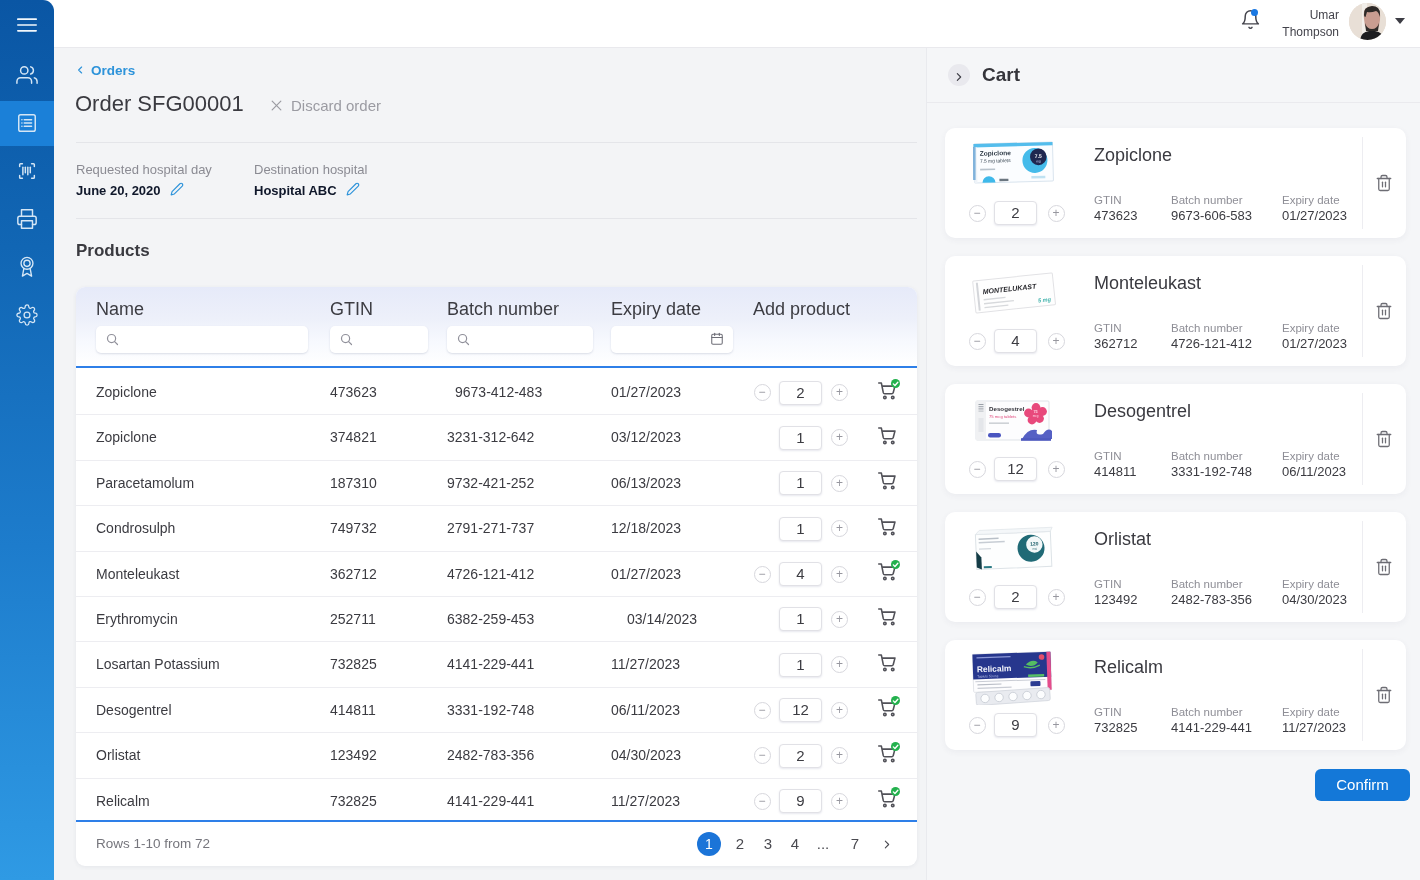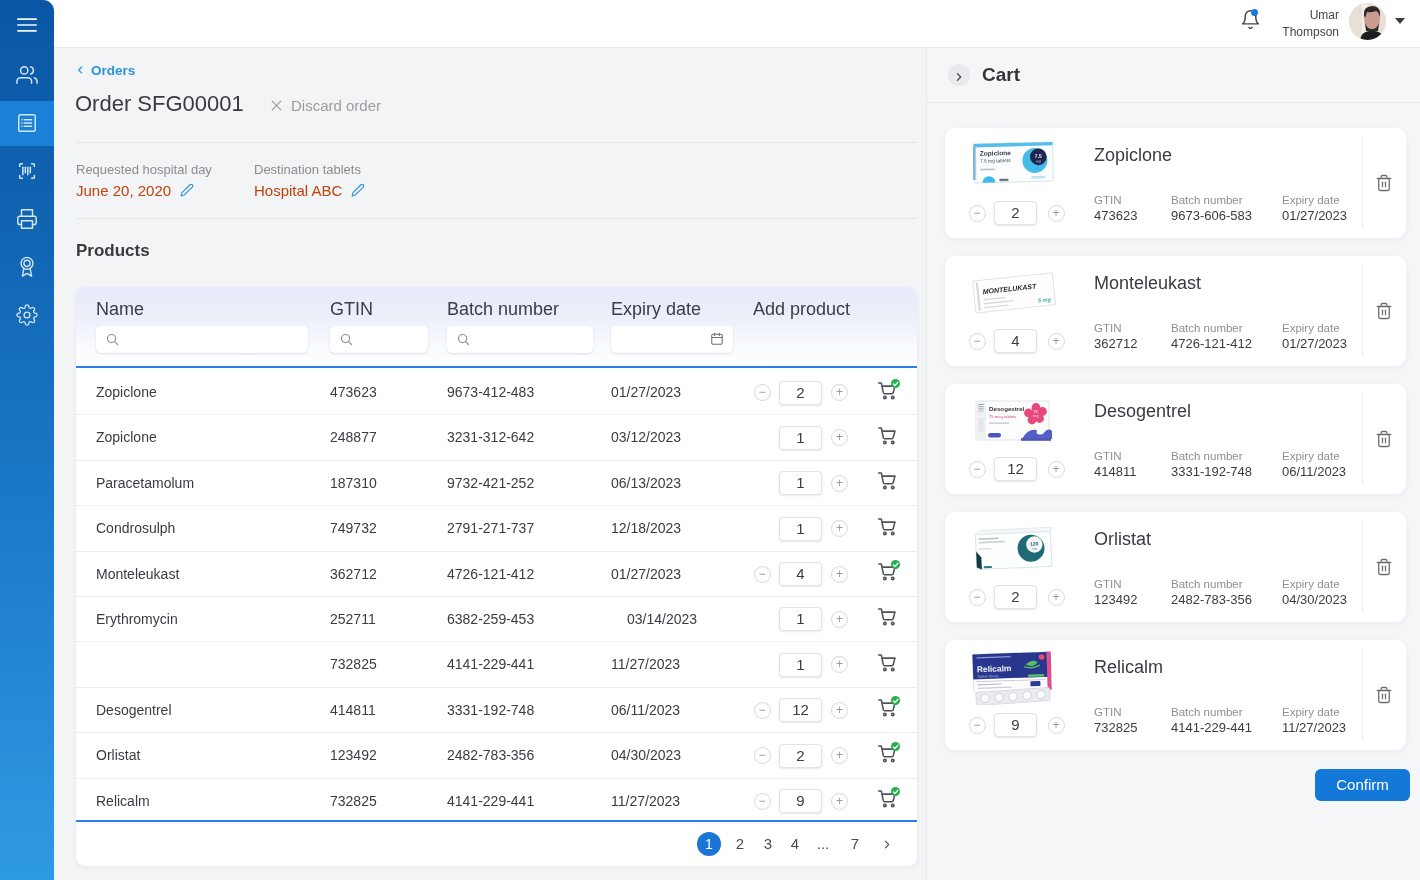--- a/index.html
+++ b/index.html
@@ -5,21 +5,21 @@
 .abs{position:absolute}
 #topbar{position:absolute;left:54px;top:0;width:1366px;height:48px;background:#fff;border-bottom:1px solid #e9e9ed;z-index:3}
 #main{position:absolute;left:54px;top:48px;width:873px;height:832px;background:#f3f4f6;z-index:1}
 #cartpanel{position:absolute;left:927px;top:48px;width:493px;height:832px;background:#f5f6f8;z-index:2}
 #cartdiv{position:absolute;left:926px;top:48px;width:4px;height:832px;background:#e9eaee;z-index:2}
 #sidebar{position:absolute;left:0;top:0;width:54px;height:880px;z-index:10;border-top-right-radius:11px;
  background:linear-gradient(180deg,#0a56a4 0%,#1166b4 28%,#1d7ccc 62%,#2f9ae4 100%)}
 .sideicon{position:absolute;left:16px}
 .divline{position:absolute;height:1px;background:#e4e5e9}
 .lbl{position:absolute;font-size:13px;color:#8b8b93}
-.val{position:absolute;font-size:15px;font-weight:normal;color:#c2410c}
+.val{position:absolute;font-size:13px;font-weight:bold;color:#0f172a}
 #table{position:absolute;left:22px;top:239px;width:841px;height:579px;background:#fff;border-radius:9px;
  box-shadow:0 1px 4px rgba(40,50,90,.07)}
 #thead{position:absolute;left:0;top:0;width:841px;height:81px;border-radius:9px 9px 0 0;
  background:linear-gradient(180deg,#e6eaf9 0%,#edf0fa 40%,#f7f9fe 70%,#ffffff 100%);border-bottom:2px solid #2e7fe8}
 .th{position:absolute;top:12px;font-size:18px;color:#3c3c42}
 .tinput{position:absolute;top:39px;height:27px;background:#fff;border-radius:5px;box-shadow:0 1px 2px rgba(120,130,160,.25)}
 .trow{position:relative;width:841px;height:45.4px;border-bottom:1px solid #ededf1}
 .tc{position:absolute;top:0;line-height:45.4px;font-size:14px;color:#3b3b41}
 .scirc{position:absolute;width:17px;height:17px;border:1px solid #d7d7dd;border-radius:50%;color:#97979f;
  font-size:12px;line-height:15px;text-align:center;background:transparent}
@@ -65,21 +65,21 @@
     <div class="abs" style="left:21px;top:43px;font-size:22px;font-weight:normal;color:#3a3a40">Order SFG00001</div>
     <div class="abs" style="left:216px;top:49px;font-size:15px;color:#9b9ba2"><span style="display:inline-block;vertical-align:-1px;margin-right:8px"><svg width="13" height="13" viewBox="0 0 24 24" fill="none" stroke="#9b9ba2" stroke-width="2.2" stroke-linecap="round" stroke-linejoin="round" style="">
           <line x1="4" y1="4" x2="20" y2="20"></line>
           <line x1="20" y1="4" x2="4" y2="20"></line>
         </svg></span>Discard order</div>
     <div class="divline" style="left:22px;top:94px;width:841px"></div>
     <div class="lbl" style="left:22px;top:114px">Requested hospital day</div>
     <div class="val" style="left:22px;top:134px">June 20, 2020<span style="display:inline-block;vertical-align:-1px;margin-left:9px"><svg width="14" height="14" viewBox="0 0 24 24" fill="none" stroke="#2d93da" stroke-width="2" stroke-linecap="round" stroke-linejoin="round" style="">
           <path d="M17 3a2.828 2.828 0 1 1 4 4L7.5 20.5 2 22l1.5-5.5L17 3z"></path>
         </svg></span></div>
-    <div class="lbl" style="left:200px;top:114px">Destination tablets</div>
+    <div class="lbl" style="left:200px;top:114px">Destination hospital</div>
     <div class="val" style="left:200px;top:134px">Hospital ABC<span style="display:inline-block;vertical-align:-1px;margin-left:9px"><svg width="14" height="14" viewBox="0 0 24 24" fill="none" stroke="#2d93da" stroke-width="2" stroke-linecap="round" stroke-linejoin="round" style="">
           <path d="M17 3a2.828 2.828 0 1 1 4 4L7.5 20.5 2 22l1.5-5.5L17 3z"></path>
         </svg></span></div>
     <div class="divline" style="left:22px;top:170px;width:841px"></div>
     <div class="abs" style="left:22px;top:193px;font-size:17px;font-weight:bold;color:#3a3a40">Products</div>
     <div id="table">
       <div id="thead">
         <div class="th" style="left:20px">Name</div>
         <div class="tinput" style="left:20px;width:212px">
           <span style="position:absolute;left:9px;top:6px"><svg width="15" height="15" viewBox="0 0 24 24" fill="none" stroke="#90909a" stroke-width="1.9" stroke-linecap="round" stroke-linejoin="round" style="">
@@ -109,39 +109,39 @@
               <line x1="8" y1="2" x2="8" y2="6"></line>
               <line x1="3" y1="9.5" x2="21" y2="9.5"></line>
             </svg></span>
         </div>
         <div class="th" style="left:677px">Add product</div>
       </div>
       <div style="position:absolute;left:0;top:83px;width:841px">
         <div class="trow">
           <div class="tc" style="left:20px">Zopiclone</div>
           <div class="tc" style="left:254px">473623</div>
-          <div class="tc" style="left:371px">9673-412-483</div>
+          <div class="tc" style="left:379px">9673-412-483</div>
           <div class="tc" style="left:535px">01/27/2023</div>
           <div class="scirc" style="left:677.5px;top:14.0px">−</div>
           <div class="sbox" style="left:703px;top:10.5px">2</div>
           <div class="scirc" style="left:755.0px;top:14.0px">+</div>
           <div class="abs" style="left:801px;top:9.5px"><svg width="21" height="21" viewBox="0 0 24 24" fill="none" stroke="#515158" stroke-width="1.8" stroke-linecap="round" stroke-linejoin="round" style="">
               <circle cx="9" cy="20" r="1.4"></circle>
               <circle cx="18" cy="20" r="1.4"></circle>
               <path d="M2 3.5h3l2.2 11a1.7 1.7 0 0 0 1.7 1.3h7.9a1.7 1.7 0 0 0 1.7-1.3L20.5 7H6"></path>
             </svg></div>
           <div class="badge" style="left:815px;top:8.5px">
             <svg width="9" height="9" viewBox="0 0 10 10" style="display:block">
               <polyline points="2.6 5.4 4.4 7.2 7.6 3.6" fill="none" stroke="#fff" stroke-width="1.5" stroke-linecap="round" stroke-linejoin="round"></polyline>
             </svg>
           </div>
         </div>
         <div class="trow">
           <div class="tc" style="left:20px">Zopiclone</div>
-          <div class="tc" style="left:254px">248877</div>
+          <div class="tc" style="left:254px">374821</div>
           <div class="tc" style="left:371px">3231-312-642</div>
           <div class="tc" style="left:535px">03/12/2023</div>
           <div class="sbox" style="left:703px;top:10.5px">1</div>
           <div class="scirc" style="left:755.0px;top:14.0px">+</div>
           <div class="abs" style="left:801px;top:9.5px"><svg width="21" height="21" viewBox="0 0 24 24" fill="none" stroke="#515158" stroke-width="1.8" stroke-linecap="round" stroke-linejoin="round" style="">
               <circle cx="9" cy="20" r="1.4"></circle>
               <circle cx="18" cy="20" r="1.4"></circle>
               <path d="M2 3.5h3l2.2 11a1.7 1.7 0 0 0 1.7 1.3h7.9a1.7 1.7 0 0 0 1.7-1.3L20.5 7H6"></path>
             </svg></div>
         </div>
@@ -197,20 +197,21 @@
           <div class="tc" style="left:551px">03/14/2023</div>
           <div class="sbox" style="left:703px;top:10.5px">1</div>
           <div class="scirc" style="left:755.0px;top:14.0px">+</div>
           <div class="abs" style="left:801px;top:9.5px"><svg width="21" height="21" viewBox="0 0 24 24" fill="none" stroke="#515158" stroke-width="1.8" stroke-linecap="round" stroke-linejoin="round" style="">
               <circle cx="9" cy="20" r="1.4"></circle>
               <circle cx="18" cy="20" r="1.4"></circle>
               <path d="M2 3.5h3l2.2 11a1.7 1.7 0 0 0 1.7 1.3h7.9a1.7 1.7 0 0 0 1.7-1.3L20.5 7H6"></path>
             </svg></div>
         </div>
         <div class="trow">
+          <div class="tc" style="left:20px">Losartan Potassium</div>
           <div class="tc" style="left:254px">732825</div>
           <div class="tc" style="left:371px">4141-229-441</div>
           <div class="tc" style="left:535px">11/27/2023</div>
           <div class="sbox" style="left:703px;top:10.5px">1</div>
           <div class="scirc" style="left:755.0px;top:14.0px">+</div>
           <div class="abs" style="left:801px;top:9.5px"><svg width="21" height="21" viewBox="0 0 24 24" fill="none" stroke="#515158" stroke-width="1.8" stroke-linecap="round" stroke-linejoin="round" style="">
               <circle cx="9" cy="20" r="1.4"></circle>
               <circle cx="18" cy="20" r="1.4"></circle>
               <path d="M2 3.5h3l2.2 11a1.7 1.7 0 0 0 1.7 1.3h7.9a1.7 1.7 0 0 0 1.7-1.3L20.5 7H6"></path>
             </svg></div>
@@ -267,20 +268,21 @@
               <path d="M2 3.5h3l2.2 11a1.7 1.7 0 0 0 1.7 1.3h7.9a1.7 1.7 0 0 0 1.7-1.3L20.5 7H6"></path>
             </svg></div>
           <div class="badge" style="left:815px;top:8.5px">
             <svg width="9" height="9" viewBox="0 0 10 10" style="display:block">
               <polyline points="2.6 5.4 4.4 7.2 7.6 3.6" fill="none" stroke="#fff" stroke-width="1.5" stroke-linecap="round" stroke-linejoin="round"></polyline>
             </svg>
           </div>
         </div>
       </div>
       <div class="abs" style="left:0;top:533px;width:841px;height:2px;background:#2e7fe8"></div>
+      <div class="abs" style="left:20px;top:535px;height:44px;line-height:44px;font-size:13.5px;color:#75757c">Rows 1-10 from 72</div>
       <div class="abs" style="left:0;top:535px;width:841px;height:44px">
         <div class="abs" style="left:621px;top:10px;width:24px;height:24px;border-radius:50%;background:#1b74d8;color:#fff;font-size:14px;text-align:center;line-height:24px">1</div>
         <div class="pgnum" style="left:654px">2</div>
         <div class="pgnum" style="left:682px">3</div>
         <div class="pgnum" style="left:709px">4</div>
         <div class="pgnum" style="left:737px">...</div>
         <div class="pgnum" style="left:769px">7</div>
         <div class="abs" style="left:806px;top:15px"><svg width="10" height="13" viewBox="0 0 24 24" fill="none" stroke="#4a4a50" stroke-width="2.6" stroke-linecap="round" stroke-linejoin="round" style="">
             <polyline points="8 4 16 12 8 20"></polyline>
           </svg></div>

